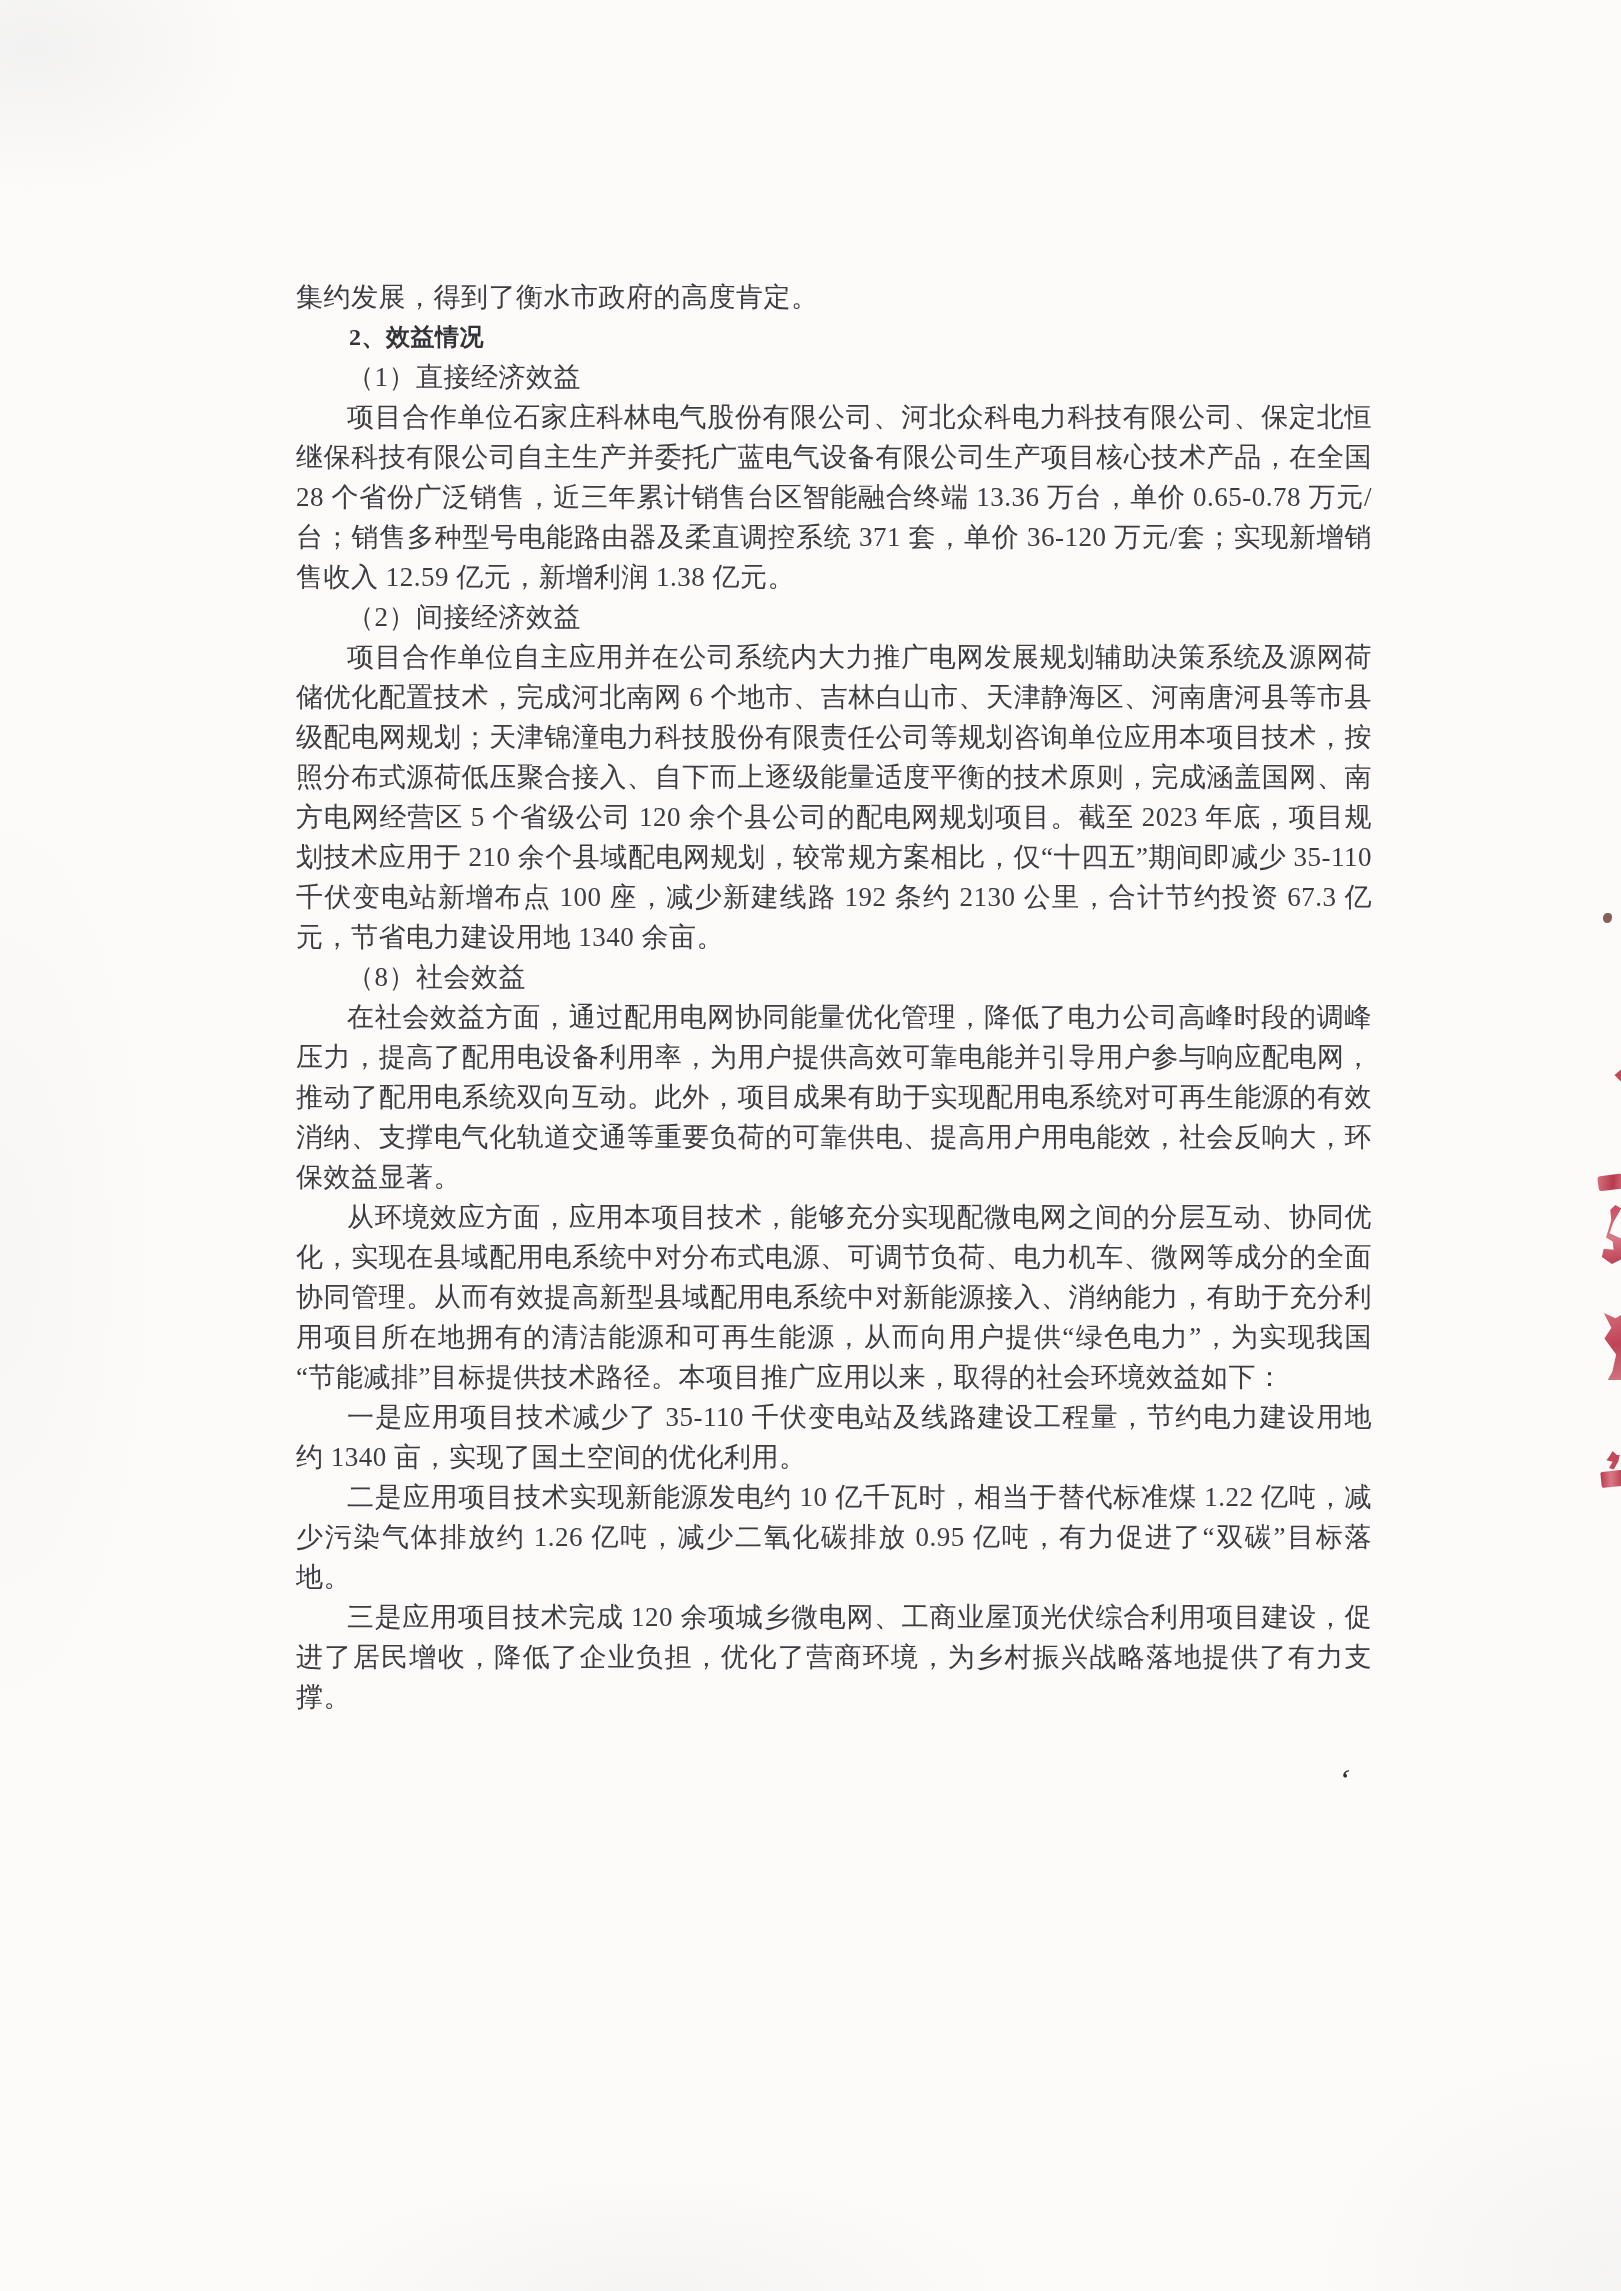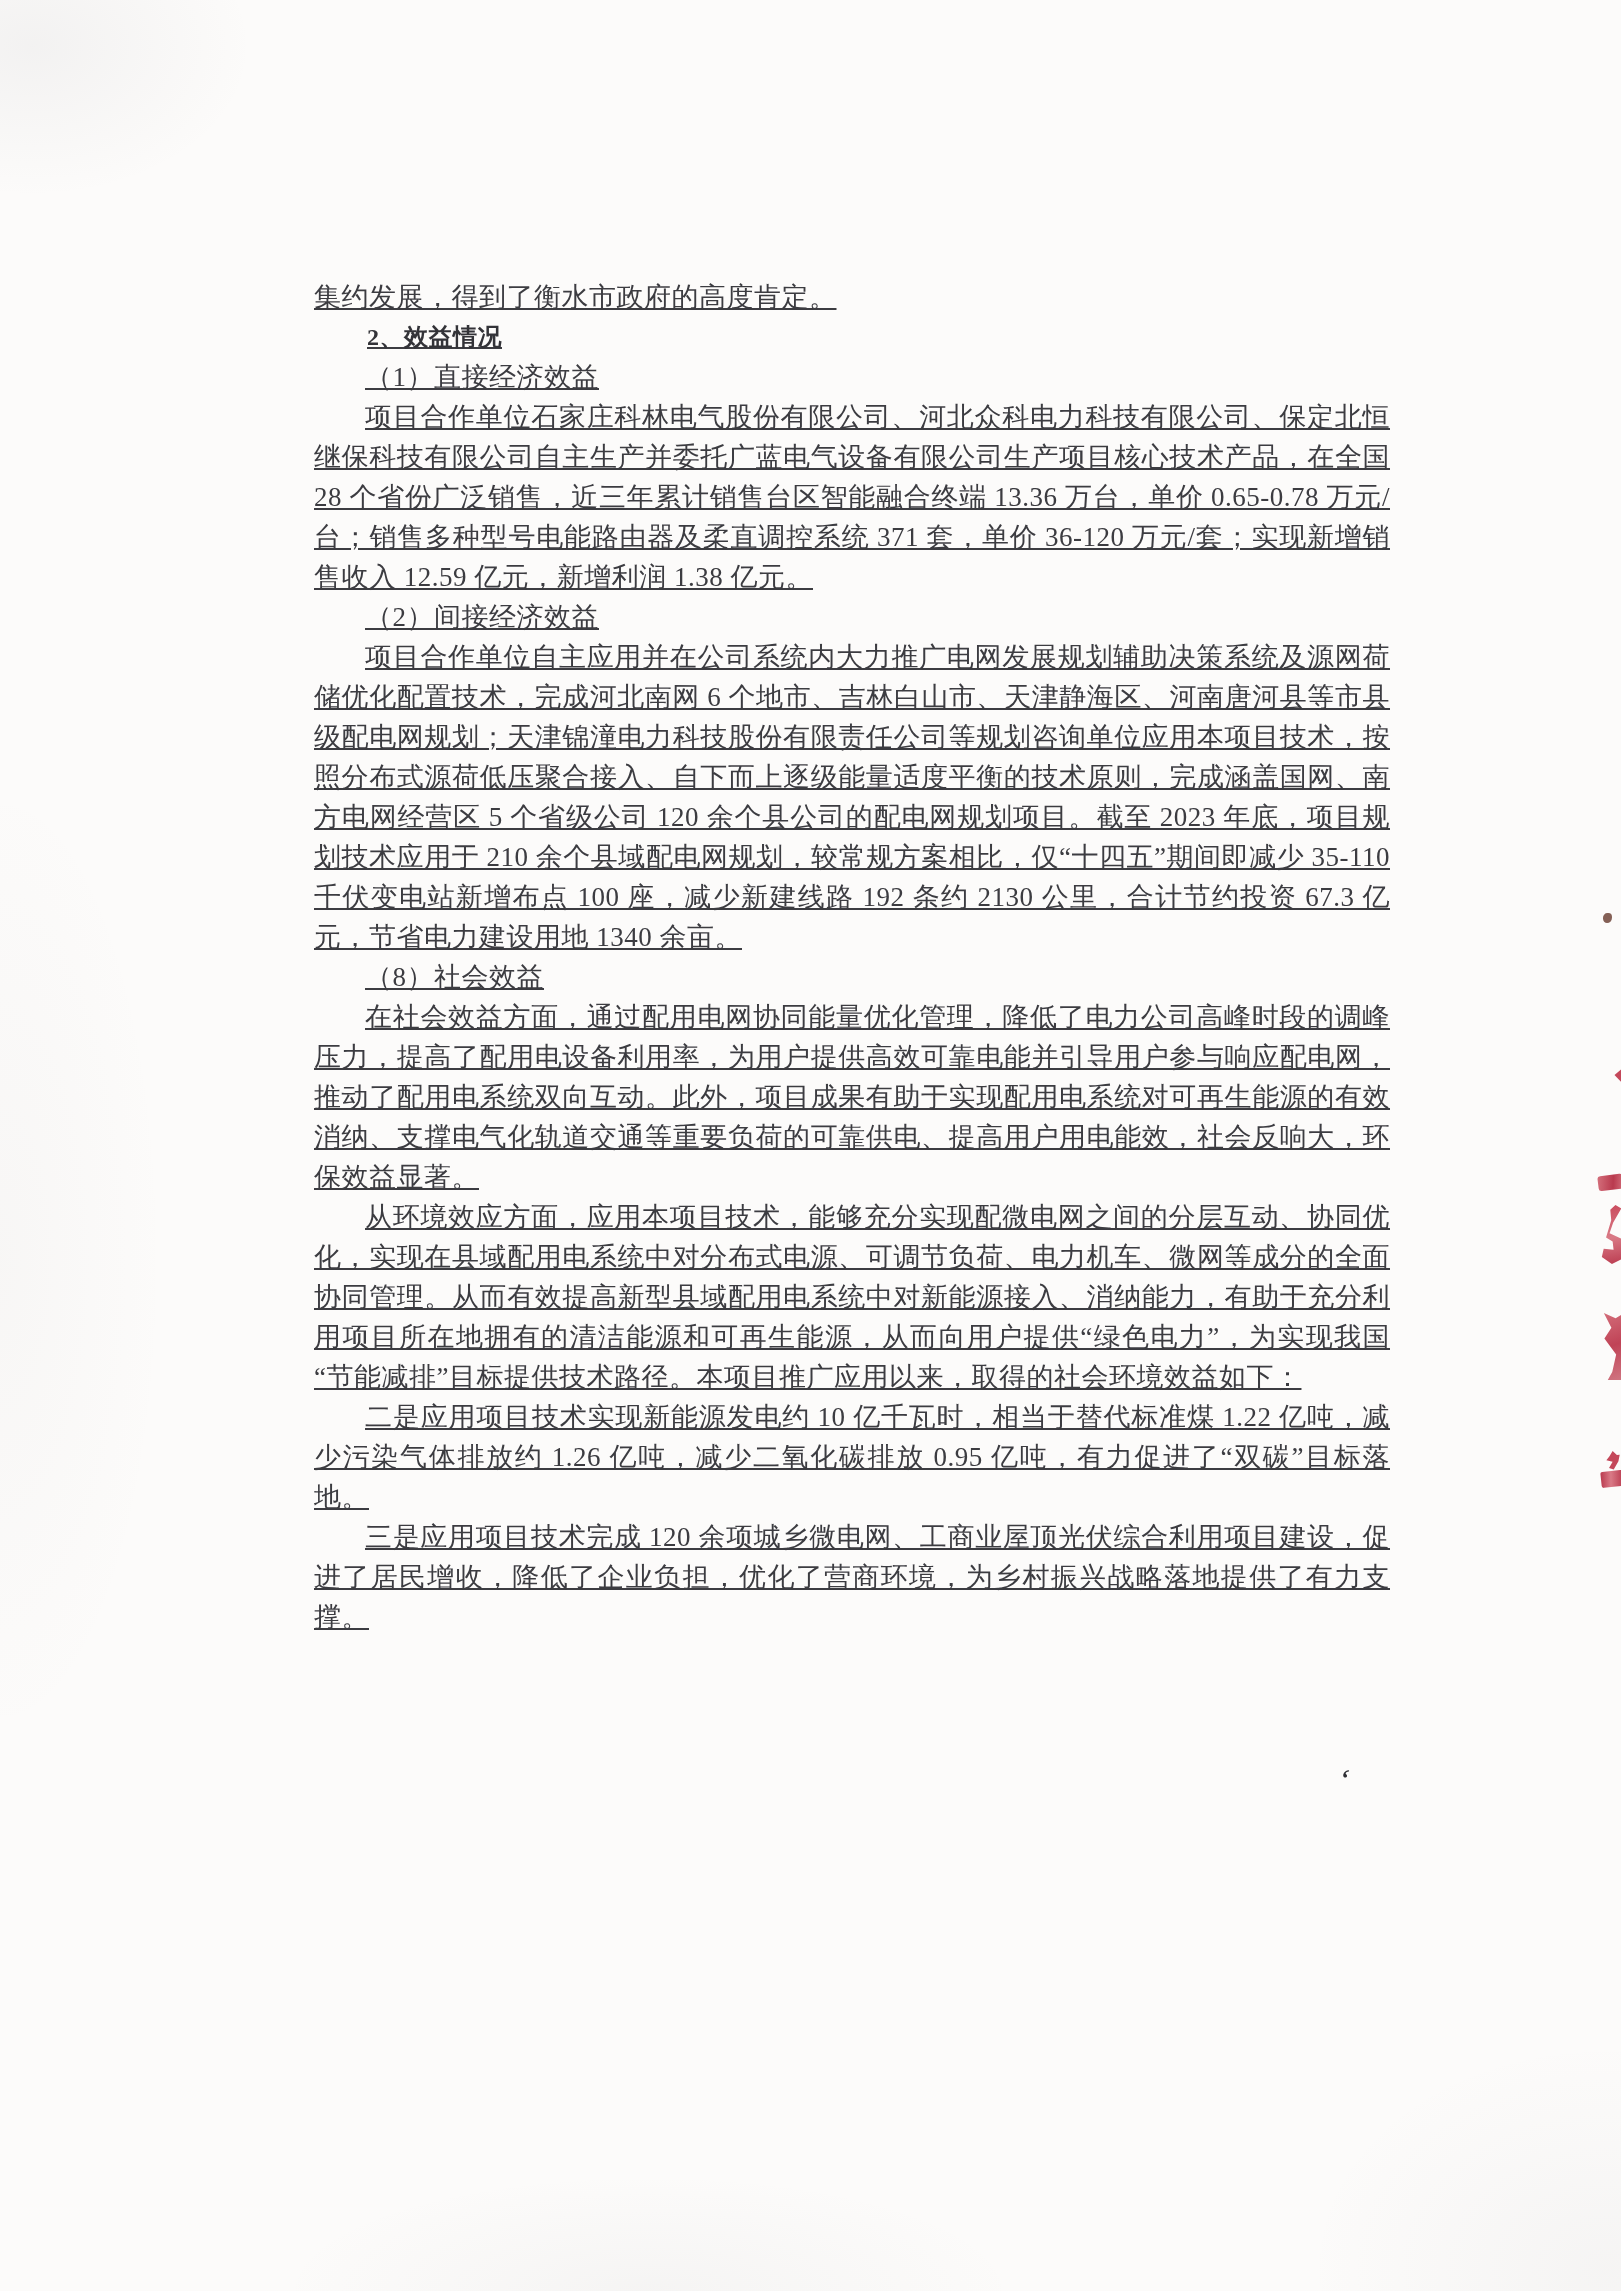--- a/index.html
+++ b/index.html
@@ -19,29 +19,28 @@
     inset: 0;
     background:
       radial-gradient(ellipse 314px 216px at 2% 2%, rgba(120,120,126,0.07), transparent 70%),
       radial-gradient(ellipse 412px 314px at 99% 99%, rgba(120,120,126,0.05), transparent 72%),
       radial-gradient(ellipse 235px 686px at 0% 55%, rgba(140,132,132,0.04), transparent 70%),
       radial-gradient(ellipse 490px 157px at 40% 100%, rgba(120,120,126,0.05), transparent 75%),
       #fcfbfa;
   }
   .text-block {
     position: absolute;
-    left: 314px;
+    left: 296px;
     top: 277px;
     width: 1076px;
     font-size: 27px;
     line-height: 40px;
     color: #3c3c41;
     text-align: justify;
     letter-spacing: 0.5px;
-    text-decoration: underline;
   }
   .text-block p, .text-block h2 {
     margin: 0;
     padding: 0;
   }
   .cont   { text-indent: 0; }
   .para   { text-indent: 51px; }
   .para-3 { text-indent: 83px; }
   .sub    { text-indent: 51px; }
   .heading {
@@ -113,20 +112,21 @@
   <div class="text-block">
     <p class="cont">集约发展，得到了衡水市政府的高度肯定。</p>
     <h2 class="heading">2、效益情况</h2>
     <p class="sub">（1）直接经济效益</p>
     <p class="para">项目合作单位石家庄科林电气股份有限公司、河北众科电力科技有限公司、保定北恒继保科技有限公司自主生产并委托广蓝电气设备有限公司生产项目核心技术产品，在全国 28 个省份广泛销售，近三年累计销售台区智能融合终端 13.36 万台，单价 0.65-0.78 万元/台；销售多种型号电能路由器及柔直调控系统 371 套，单价 36-120 万元/套；实现新增销售收入 12.59 亿元，新增利润 1.38 亿元。</p>
     <p class="sub">（2）间接经济效益</p>
     <p class="para">项目合作单位自主应用并在公司系统内大力推广电网发展规划辅助决策系统及源网荷储优化配置技术，完成河北南网 6 个地市、吉林白山市、天津静海区、河南唐河县等市县级配电网规划；天津锦潼电力科技股份有限责任公司等规划咨询单位应用本项目技术，按照分布式源荷低压聚合接入、自下而上逐级能量适度平衡的技术原则，完成涵盖国网、南方电网经营区 5 个省级公司 120 余个县公司的配电网规划项目。截至 2023 年底，项目规划技术应用于 210 余个县域配电网规划，较常规方案相比，仅“十四五”期间即减少 35-110 千伏变电站新增布点 100 座，减少新建线路 192 条约 2130 公里，合计节约投资 67.3 亿元，节省电力建设用地 1340 余亩。</p>
     <p class="sub">（8）社会效益</p>
     <p class="para">在社会效益方面，通过配用电网协同能量优化管理，降低了电力公司高峰时段的调峰压力，提高了配用电设备利用率，为用户提供高效可靠电能并引导用户参与响应配电网，推动了配用电系统双向互动。此外，项目成果有助于实现配用电系统对可再生能源的有效消纳、支撑电气化轨道交通等重要负荷的可靠供电、提高用户用电能效，社会反响大，环保效益显著。</p>
     <p class="para">从环境效应方面，应用本项目技术，能够充分实现配微电网之间的分层互动、协同优化，实现在县域配用电系统中对分布式电源、可调节负荷、电力机车、微网等成分的全面协同管理。从而有效提高新型县域配用电系统中对新能源接入、消纳能力，有助于充分利用项目所在地拥有的清洁能源和可再生能源，从而向用户提供“绿色电力”，为实现我国“节能减排”目标提供技术路径。本项目推广应用以来，取得的社会环境效益如下：</p>
+    <p class="para">一是应用项目技术减少了 35-110 千伏变电站及线路建设工程量，节约电力建设用地约 1340 亩，实现了国土空间的优化利用。</p>
     <p class="para">二是应用项目技术实现新能源发电约 10 亿千瓦时，相当于替代标准煤 1.22 亿吨，减少污染气体排放约 1.26 亿吨，减少二氧化碳排放 0.95 亿吨，有力促进了“双碳”目标落地。</p>
     <p class="para">三是应用项目技术完成 120 余项城乡微电网、工商业屋顶光伏综合利用项目建设，促进了居民增收，降低了企业负担，优化了营商环境，为乡村振兴战略落地提供了有力支撑。</p>
   </div>
 
   <span class="stray-mark">ʻ</span>
   <span class="speck"></span>
 
   <span class="ink ink-1"></span>
   <span class="ink ink-2"></span>
   <span class="ink ink-3"></span>

